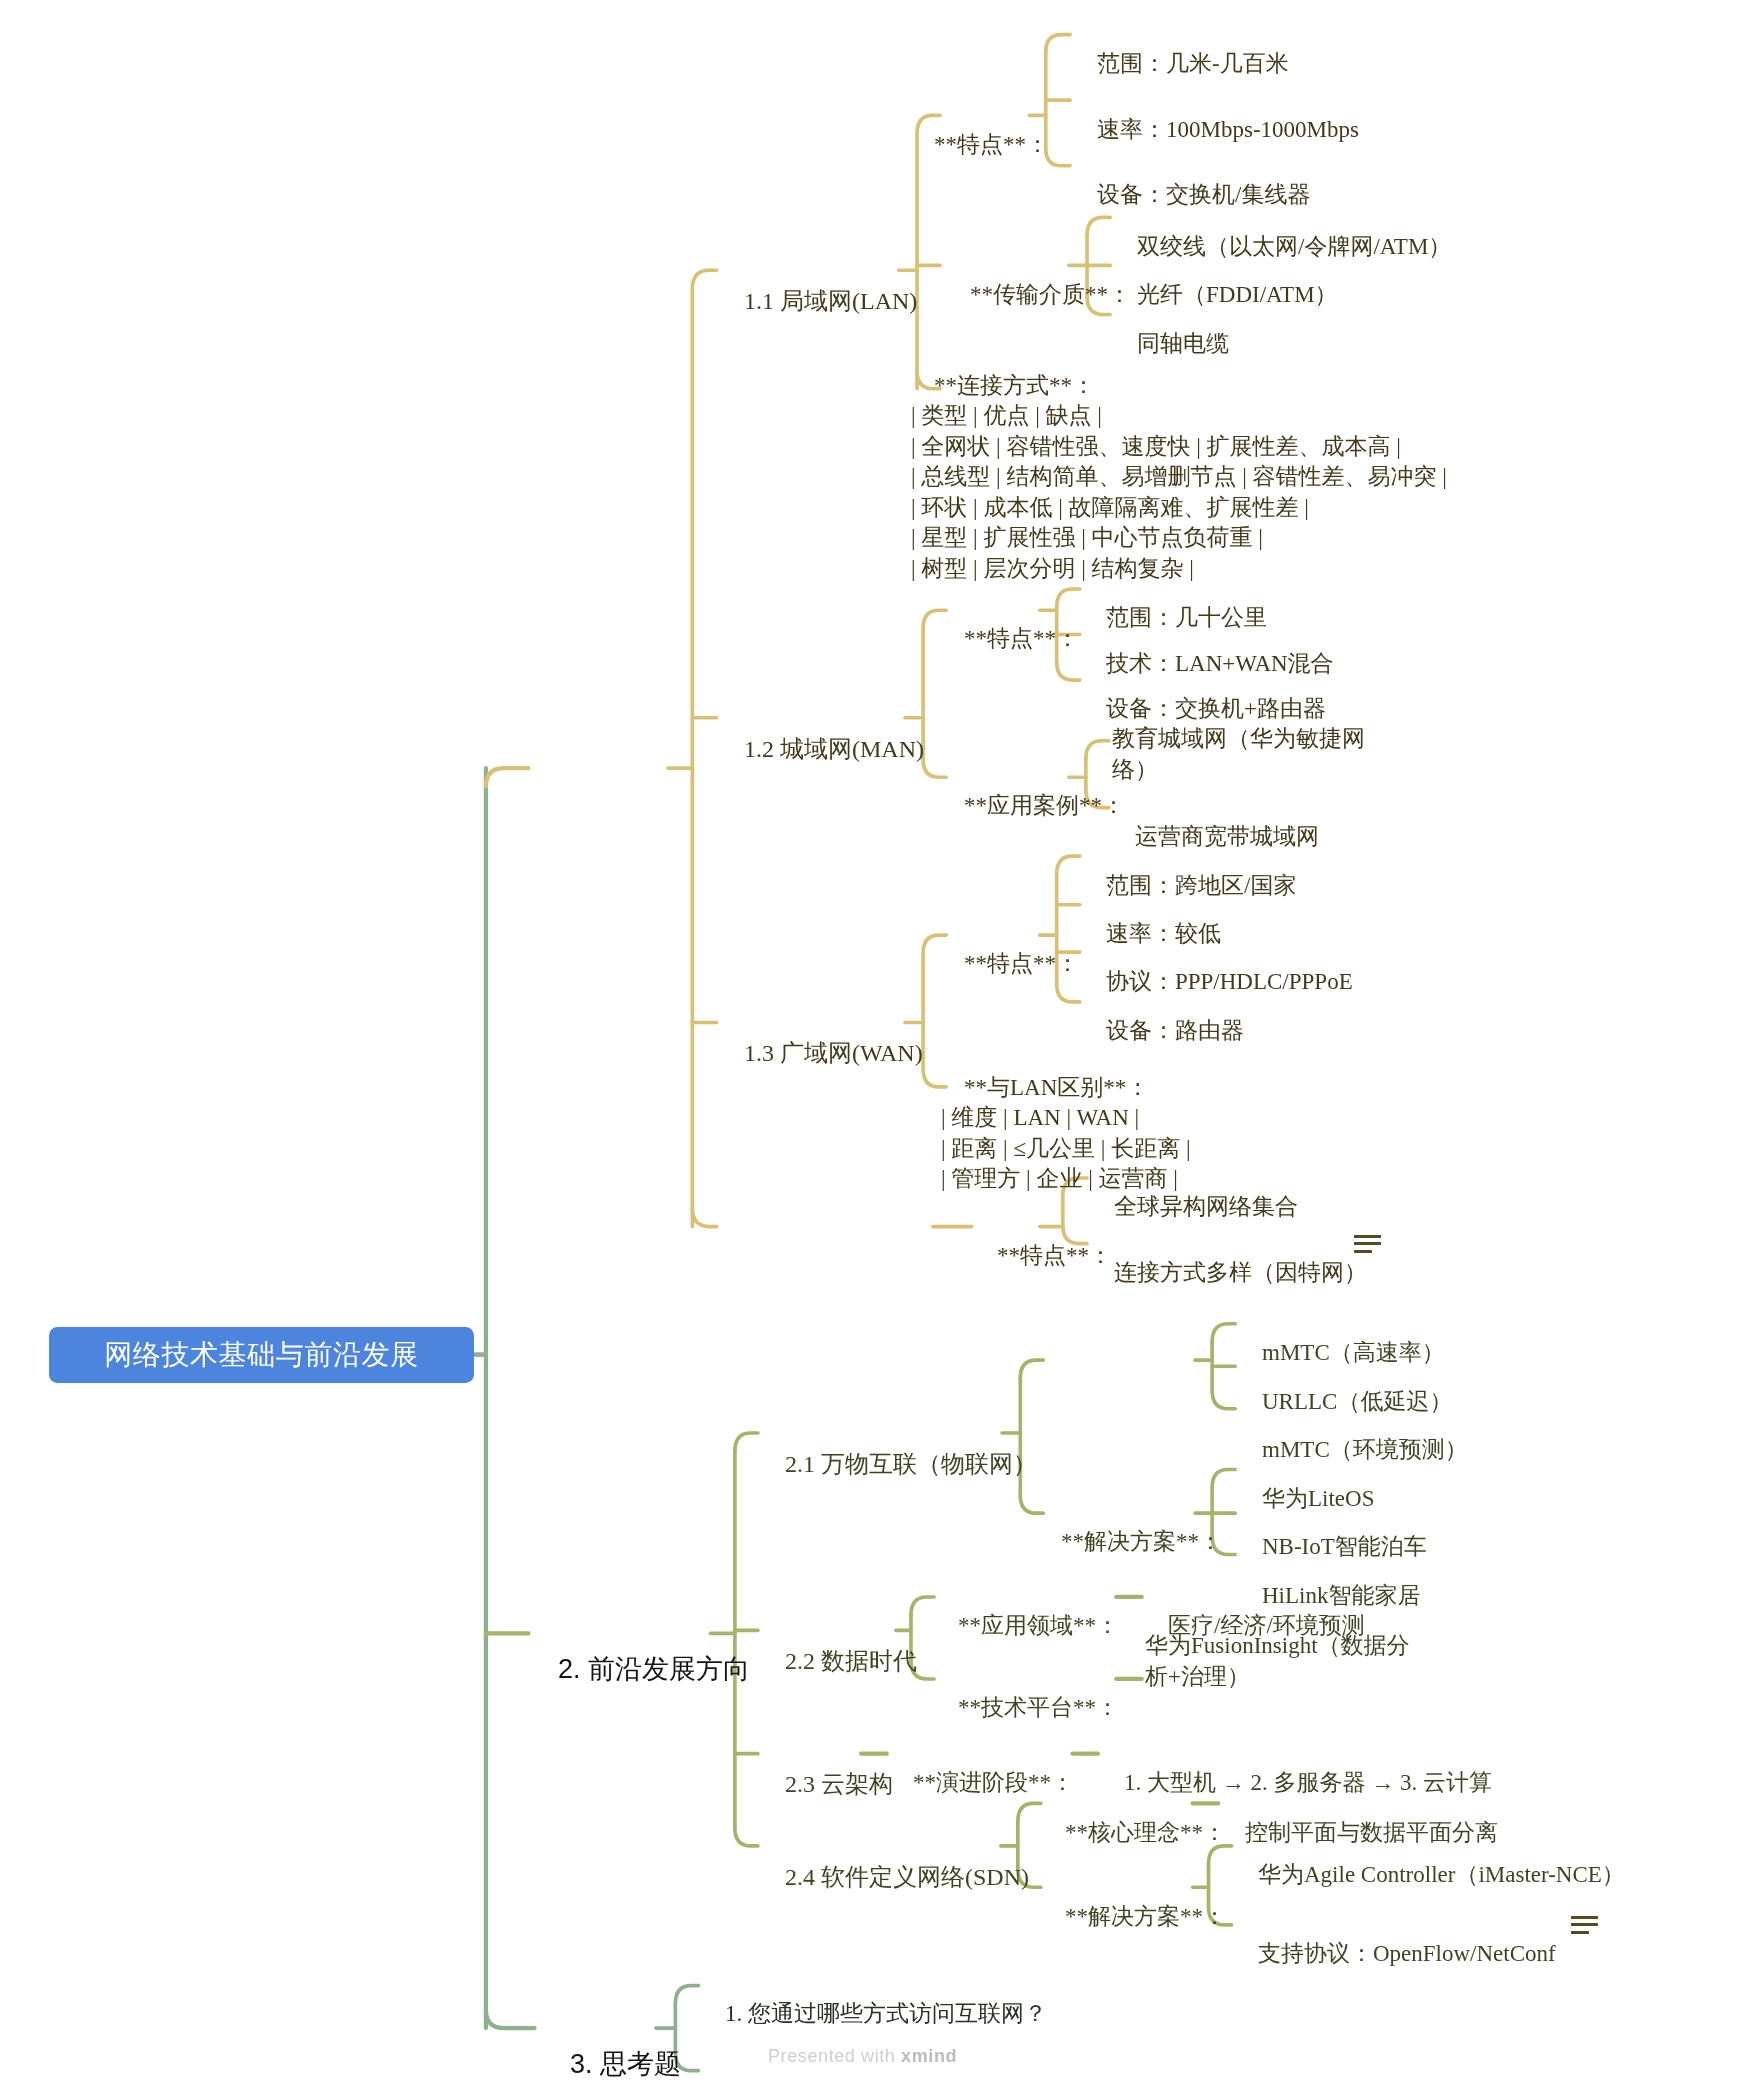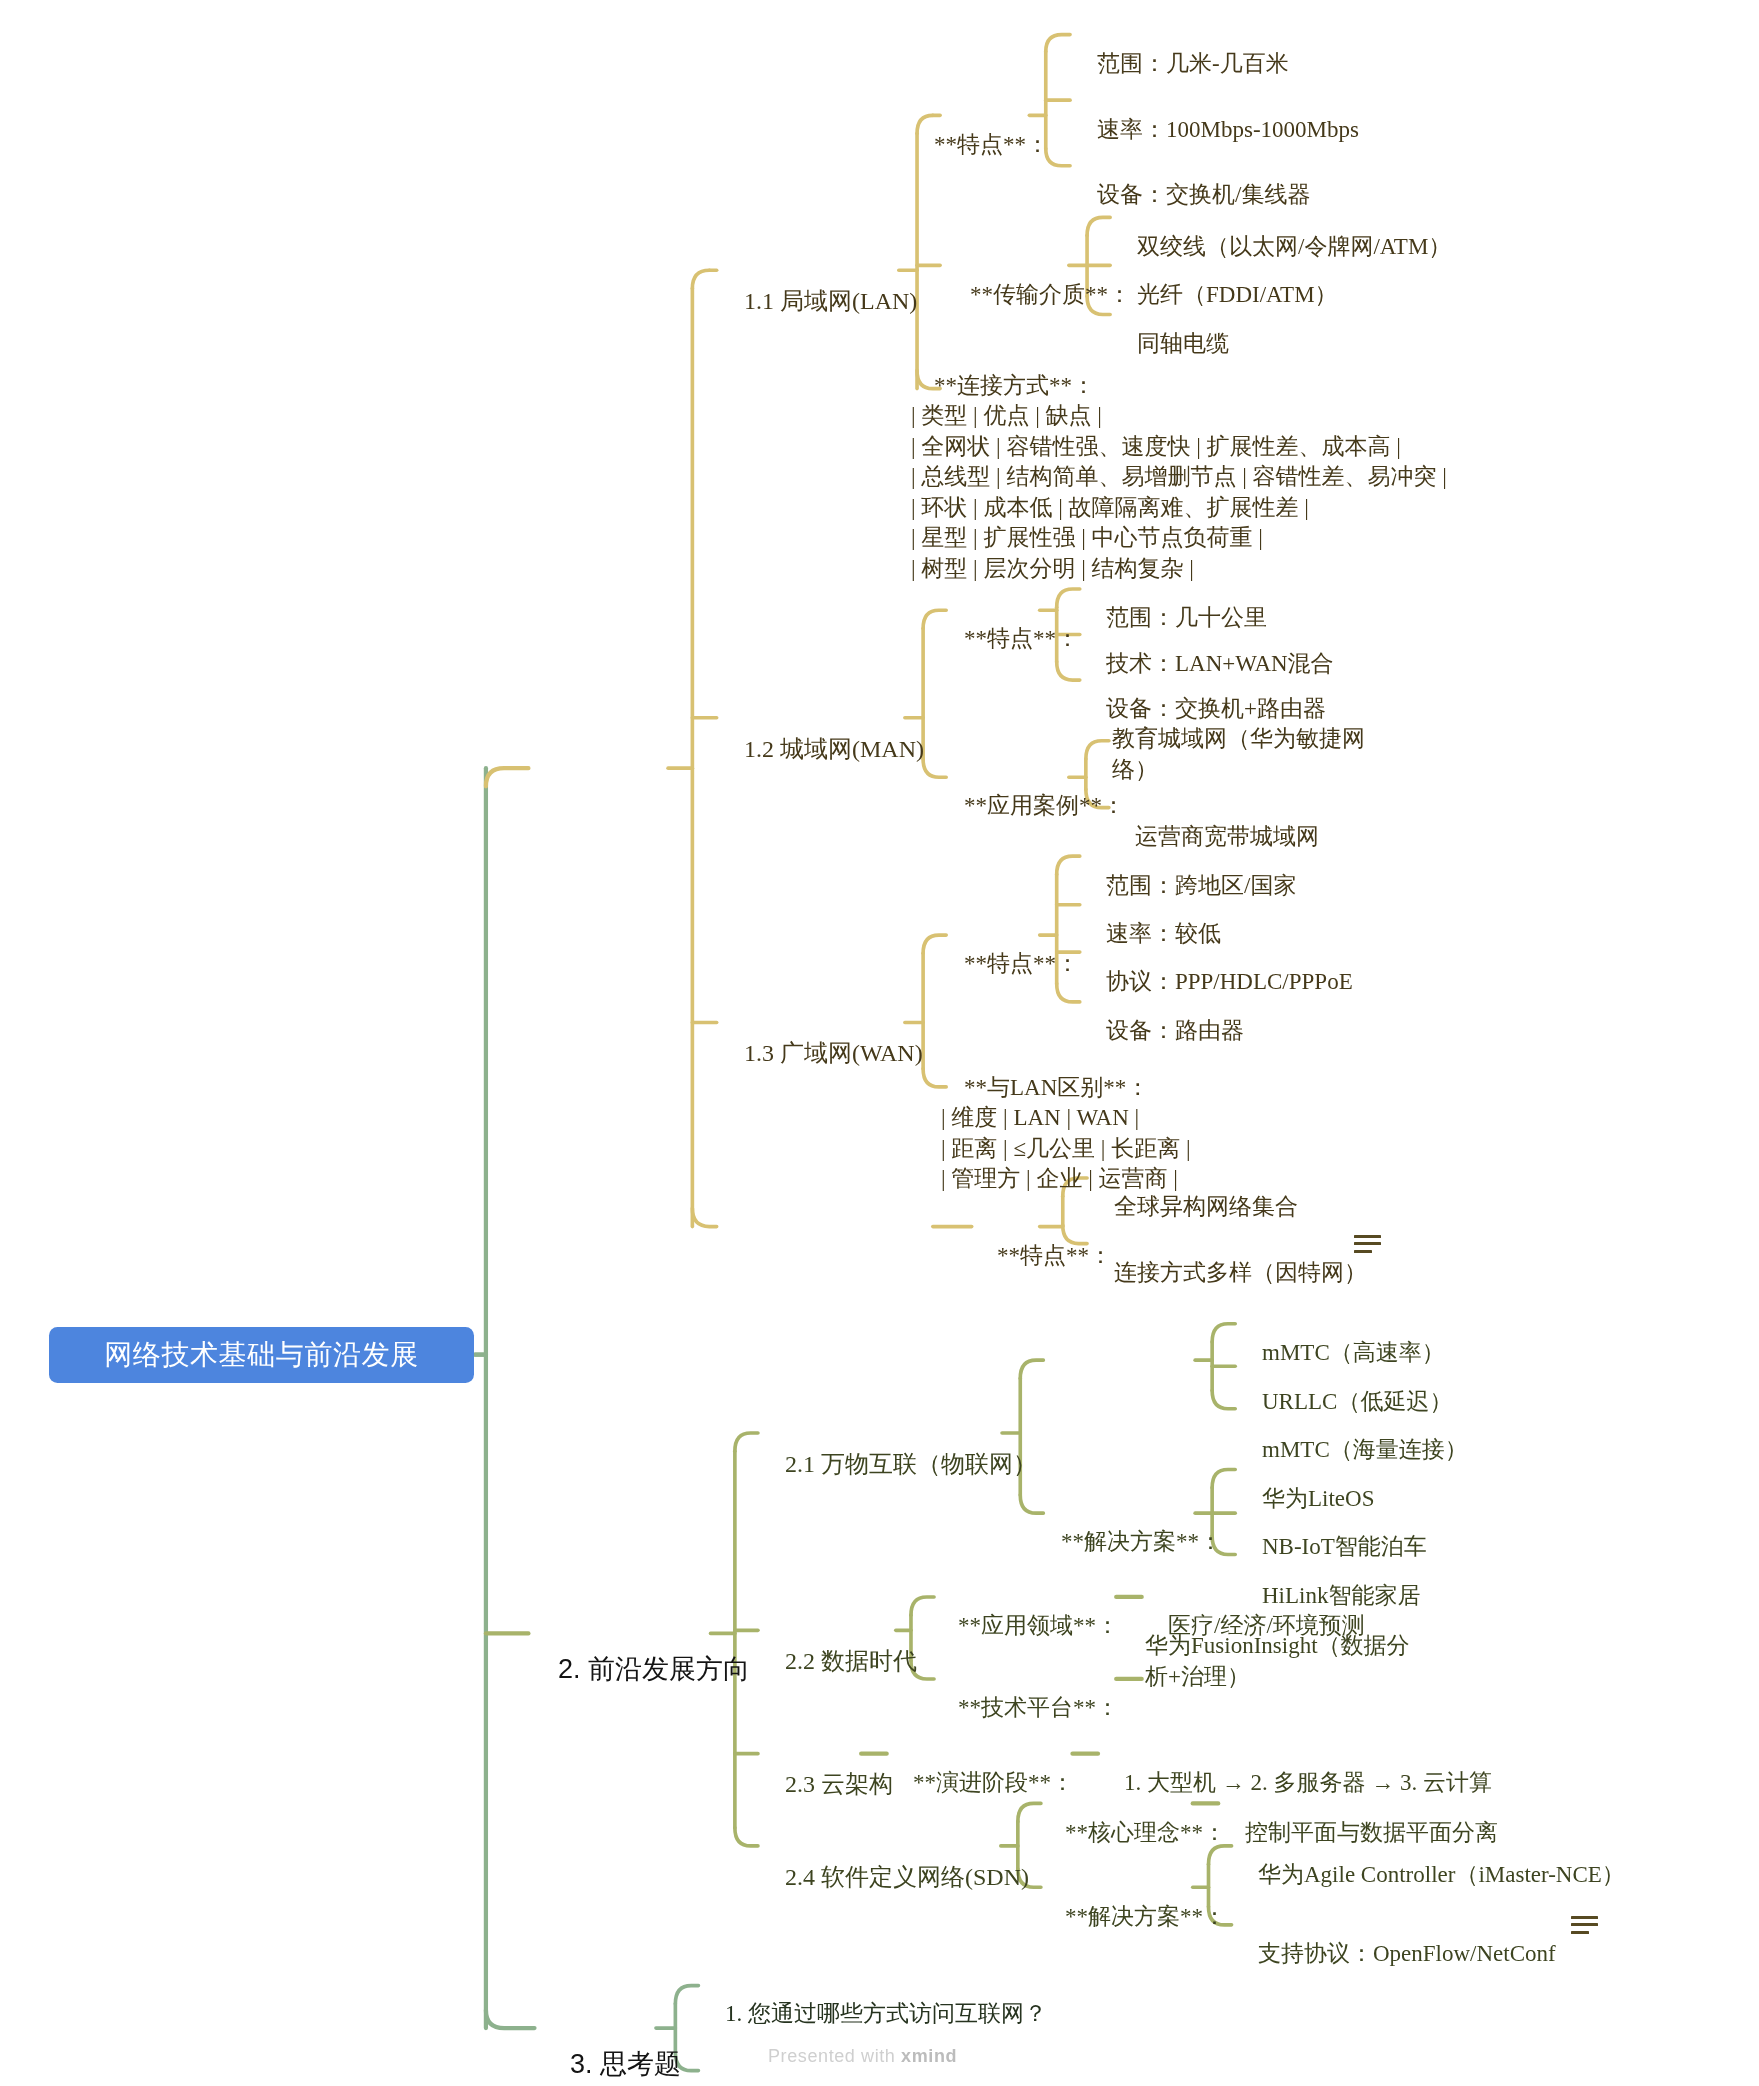--- a/index.html
+++ b/index.html
@@ -369,21 +369,21 @@
   <div class="node grn2" style="left:761px; top:1418px;">
     <span>2.1 万物互联（物联网）</span>
   </div>
   <div class="node grn4" style="left:1239px; top:1309px;">
     <span>mMTC（高速率）</span>
   </div>
   <div class="node grn4" style="left:1239px; top:1358px;">
     <span>URLLC（低延迟）</span>
   </div>
   <div class="node grn4" style="left:1239px; top:1406px;">
-    <span>mMTC（海量连接）</span>
+    <span>mMTC（环境预测）</span>
   </div>
 
   <div class="node grn3" style="left:1038px; top:1498px;">
     <span>**解决方案**：</span>
   </div>
   <div class="node grn4" style="left:1239px; top:1455px;">
     <span>华为LiteOS</span>
   </div>
   <div class="node grn4" style="left:1239px; top:1503px;">
     <span>NB-IoT智能泊车</span>

